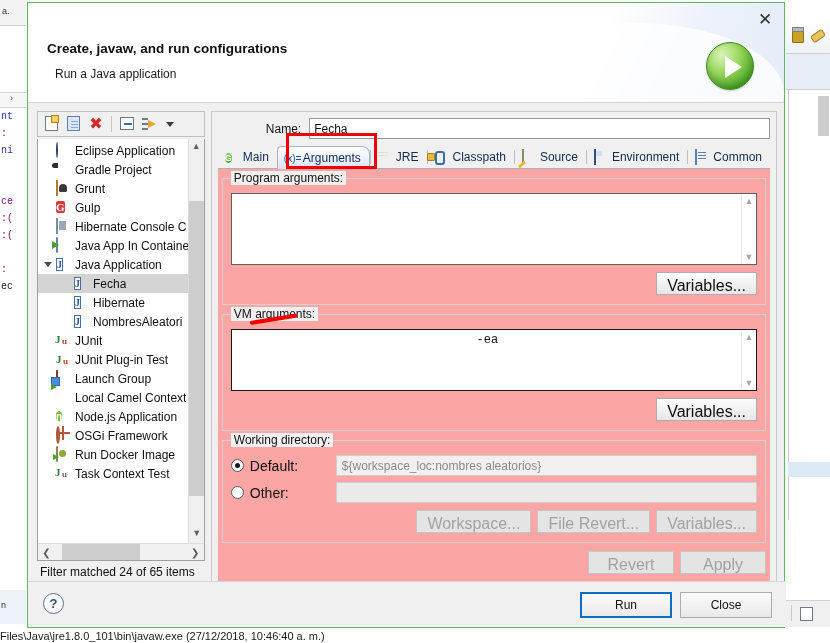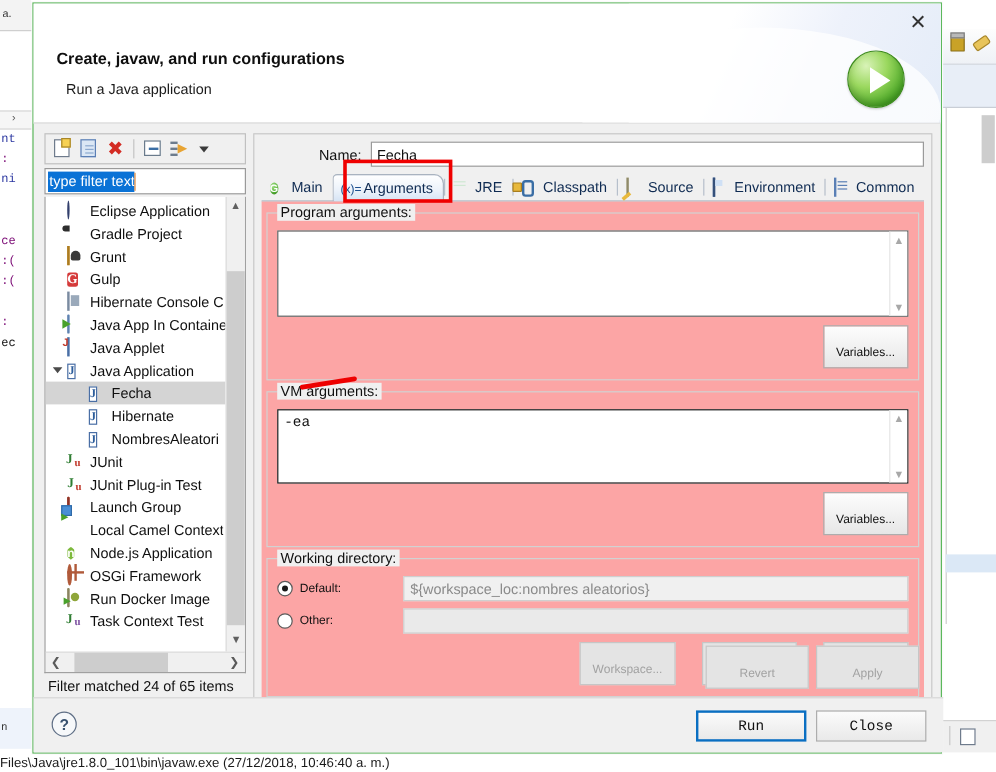--- a/index.html
+++ b/index.html
@@ -501,47 +501,47 @@
   }
   .group > .glabel {
     position: absolute; left: 8px; top: -8px; background: #f0f0f0;
     padding: 0 3px; font-size: 12px; color: #101010;
   }
   .ta-wrap { position: relative; border: 1px solid #606060; background: #ffffff; }
   .ta-wrap.vm { border: 1px solid #1a1a1a; }
   .textarea {
     width: 100%; height: 100%; border: none; outline: none; resize: none;
     font-family: "Liberation Mono", monospace; font-size: 12px; color: #101010;
-    padding: 3px 5px; background: transparent; display: block;
+    padding: 3px 5px; background: transparent; display: block; text-align: center;
   }
   .ta-scroll {
     position: absolute; right: 0; top: 0; width: 15px; bottom: 0; background: #ffffff;
     border-left: 1px solid #e5e5e5;
     display: flex; flex-direction: column; justify-content: space-between;
     align-items: center; padding: 2px 0; font-size: 9px; color: #a8a8a8;
   }
   .btn {
     border: 1px solid #adadad; background: linear-gradient(#fdfdfd,#e6e6e6);
-    font-size: 10px; color: #101010; height: 23px; padding: 17px 10px;
+    font-size: 16px; color: #101010; height: 23px; padding: 4px 10px;
     font-family: "Liberation Sans", sans-serif; cursor: default;
   }
   .btn.dis { color: #a2a2a2; background: #e4e4e4; border-color: #c6c6c6; }
   .btn-row { display: flex; justify-content: flex-end; margin-top: 7px; }
-  .btn-row.multi { gap: 22px; }
+  .btn-row.multi { gap: 6px; }
 
   .wd-row { display: flex; align-items: center; margin-bottom: 6px; }
   .radio {
     width: 13px; height: 13px; border-radius: 50%; border: 1px solid #5a5a5a;
     background: #ffffff; margin-right: 6px; position: relative; flex: 0 0 13px;
   }
   .radio.on:after {
     content: ""; position: absolute; left: 3px; top: 3px; width: 5px; height: 5px;
     border-radius: 50%; background: #1a1a1a;
   }
-  .wd-lbl { font-size: 10px; color: #101010; width: 86px; }
+  .wd-lbl { font-size: 14px; color: #101010; width: 86px; }
   .wd-input {
     flex: 1; height: 21px; border: 1px solid #cfcfcf; background: #f0f0f0;
     font-size: 12px; color: #8a8a8a; padding: 2px 5px;
     font-family: "Liberation Sans", sans-serif; outline: none;
   }
   .wd-input.empty { background: #eaeaea; }
 
   .apply-row {
     position: absolute; right: 10px; bottom: 8px; display: flex; gap: 6px;
   }
@@ -554,21 +554,21 @@
   .help-icon {
     position: absolute; left: 15px; top: 11px; width: 21px; height: 21px;
     border-radius: 50%; border: 1px solid #5e6e85; color: #36506e;
     font-size: 13px; text-align: center; line-height: 19px; font-weight: bold;
     background: #f6f8fa;
   }
   .footer-btns { position: absolute; right: 14px; top: 10px; display: flex; gap: 8px; }
   .btn-main {
     width: 92px; height: 26px; font-size: 12px; color: #101010;
     border: 1px solid #adadad; background: linear-gradient(#fbfbfb,#e9e9e9);
-    font-family: Liberation Mono, monospace; cursor: default;
+    font-family: Liberation Sans, sans-serif; cursor: default;
   }
   .btn-main.primary { border: 2px solid #0a6fc2; }
 
   
   .anno-rect {
     position: absolute; left: 258px; top: 130px; width: 91px; height: 36px;
     border: 3px solid #ef0000; pointer-events: none; z-index: 40;
   }
   .anno-line {
     position: absolute; left: 222px; top: 318px; width: 48px; height: 4px;
@@ -652,24 +652,20 @@
               <b></b>
               <b></b>
               <i></i>
             </span>
           </div>
         <div class="tb-btn">
             <span class="icon-caret"></span>
           </div>
       </div>
 
-      <div class="filter-box">
-        <span class="filter-sel">type filter text</span>
-        <span class="filter-caret"></span>
-      </div>
 
       <div class="tree-box">
         <div class="tree-scrollarea">
 
           <div class="tree-row">
             <span class="tw"></span>
             <span class="ti"><span class="ic-eclipse"></span></span>
             <span class="lbl">Eclipse Application</span>
           </div>
 
@@ -696,25 +692,20 @@
             <span class="ti"><span class="ic-hibernate"></span></span>
             <span class="lbl">Hibernate Console C</span>
           </div>
 
           <div class="tree-row">
             <span class="tw"></span>
             <span class="ti"><span class="ic-container"></span></span>
             <span class="lbl">Java App In Containe</span>
           </div>
 
-          <div class="tree-row">
-            <span class="tw"></span>
-            <span class="ti"><span class="ic-applet"></span></span>
-            <span class="lbl">Java Applet</span>
-          </div>
 
           <div class="tree-row">
             <span class="tw exp"></span>
             <span class="ti"><span class="ic-javaapp">J</span></span>
             <span class="lbl">Java Application</span>
           </div>
 
           <div class="tree-row sel">
             <span class="tw"></span>
             <span class="ti indent"><span class="ic-javaapp">J</span></span>

